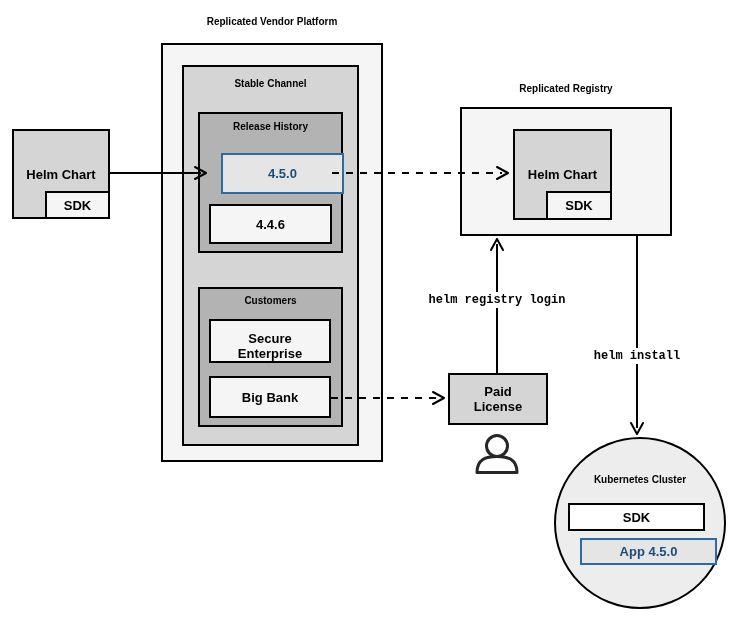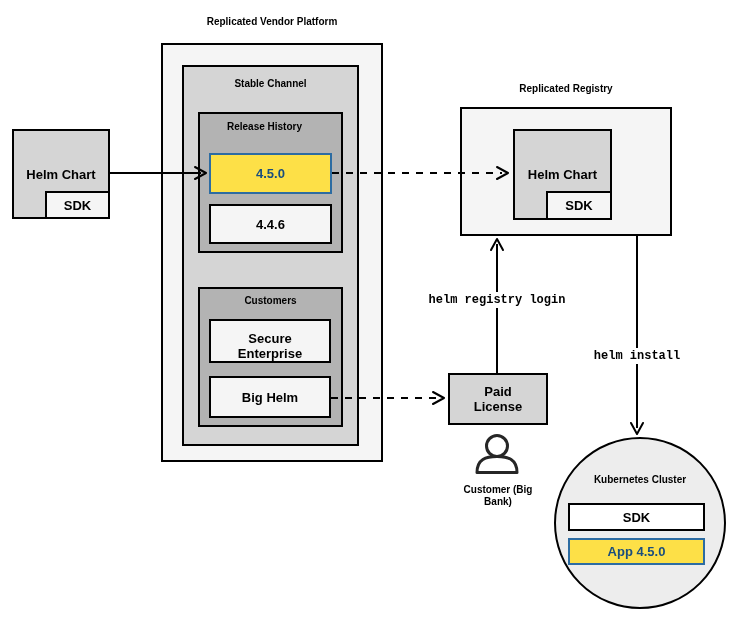--- a/index.html
+++ b/index.html
@@ -3,67 +3,64 @@
 <meta charset="utf-8">
 <style>
   html,body{margin:0;padding:0;background:#ffffff;}
   .canvas{position:relative;width:747px;height:634px;background:#ffffff;overflow:hidden;
           font-family:"Liberation Sans",sans-serif;}
   .box{position:absolute;border:2px solid #000000;box-sizing:border-box;}
   .fill-light{background:#F5F5F5;}
   .fill-mid{background:#D5D5D5;}
   .fill-dark{background:#B3B3B3;}
   .fill-white{background:#FFFFFF;}
-  .fill-blue{background:#fde047;border-color:#2D6CA2;}
+  .fill-blue{background:#e5e5e5;border-color:#2D6CA2;margin-left:12px;}
   .flexc{display:flex;align-items:center;justify-content:center;text-align:center;}
   .lbl{position:absolute;font-weight:bold;font-size:10px;color:#000000;text-align:center;line-height:1.15;}
   .blue-text{color:#1A4E7E;}
   .bold13{font-weight:bold;font-size:13px;}
   .mono-lbl{position:absolute;font-family:"Liberation Mono","DejaVu Sans Mono",monospace;
             font-weight:bold;font-size:12px;color:#000000;text-align:center;z-index:20;}
   .mono-lbl span{background:#ffffff;padding:1px 3px;}
   .arrows{position:absolute;left:0;top:0;z-index:10;pointer-events:none;}
 </style>
 </head>
 <body>
 
 <div class="canvas">
 
   <div class="lbl" style="left:161px;top:16px;width:222px;">Replicated Vendor Platform</div>
   <div class="box fill-light" style="left:161px;top:43px;width:222px;height:419px;"></div>
   <div class="box fill-mid" style="left:182px;top:65px;width:177px;height:381px;"></div>
   <div class="lbl" style="left:182px;top:78px;width:177px;">Stable Channel</div>
 
   <div class="box fill-dark" style="left:198px;top:112px;width:145px;height:141px;"></div>
-  <div class="lbl" style="left:192px;top:121px;width:145px;">Release History</div>
+  <div class="lbl" style="left:198px;top:121px;width:145px;">Release History</div>
   <div class="box fill-blue flexc bold13 blue-text" style="left:209px;top:153px;width:123px;height:41px;">4.5.0</div>
   <div class="box fill-light flexc bold13" style="left:209px;top:204px;width:123px;height:40px;">4.4.6</div>
 
   <div class="box fill-dark" style="left:198px;top:287px;width:145px;height:140px;"></div>
   <div class="lbl" style="left:198px;top:295px;width:145px;">Customers</div>
   <div class="box fill-light flexc" style="left:209px;top:319px;width:122px;height:44px;align-items:flex-end;">
     <span class="bold13" style="width:80px;">Secure Enterprise</span>
   </div>
-  <div class="box fill-light flexc bold13" style="left:209px;top:376px;width:122px;height:42px;">Big Helm</div>
+  <div class="box fill-light flexc bold13" style="left:209px;top:376px;width:122px;height:42px;">Big Bank</div>
 
   <div class="box fill-mid flexc bold13" style="left:12px;top:129px;width:98px;height:90px;">Helm Chart</div>
   <div class="box fill-light flexc bold13" style="left:45px;top:191px;width:65px;height:28px;">SDK</div>
 
   <div class="lbl" style="left:460px;top:83px;width:212px;">Replicated Registry</div>
   <div class="box fill-light" style="left:460px;top:107px;width:212px;height:129px;"></div>
   <div class="box fill-mid flexc bold13" style="left:513px;top:129px;width:99px;height:91px;">Helm Chart</div>
   <div class="box fill-light flexc bold13" style="left:546px;top:191px;width:66px;height:29px;">SDK</div>
 
   <div class="box fill-mid flexc" style="left:448px;top:373px;width:100px;height:52px;">
     <span class="bold13" style="width:60px;text-align:center;">Paid License</span>
   </div>
 
-  <div class="lbl" style="left:448px;top:484px;width:100px;">
-    <span style="display:inline-block;width:80px;">Customer (Big Bank)</span>
-  </div>
 
   <div class="box" style="left:554px;top:437px;width:172px;height:172px;border-radius:50%;background:#EDEDED;"></div>
   <div class="lbl" style="left:554px;top:474px;width:172px;">Kubernetes Cluster</div>
   <div class="box fill-white flexc bold13" style="left:568px;top:503px;width:137px;height:28px;">SDK</div>
   <div class="box fill-blue flexc bold13 blue-text" style="left:568px;top:538px;width:137px;height:27px;">App 4.5.0</div>
 
   <svg class="arrows" width="747" height="634" viewBox="0 0 747 634">
 
     <g>
       <path d="M110 173 H201" stroke="#000" stroke-width="2" fill="none"></path>

